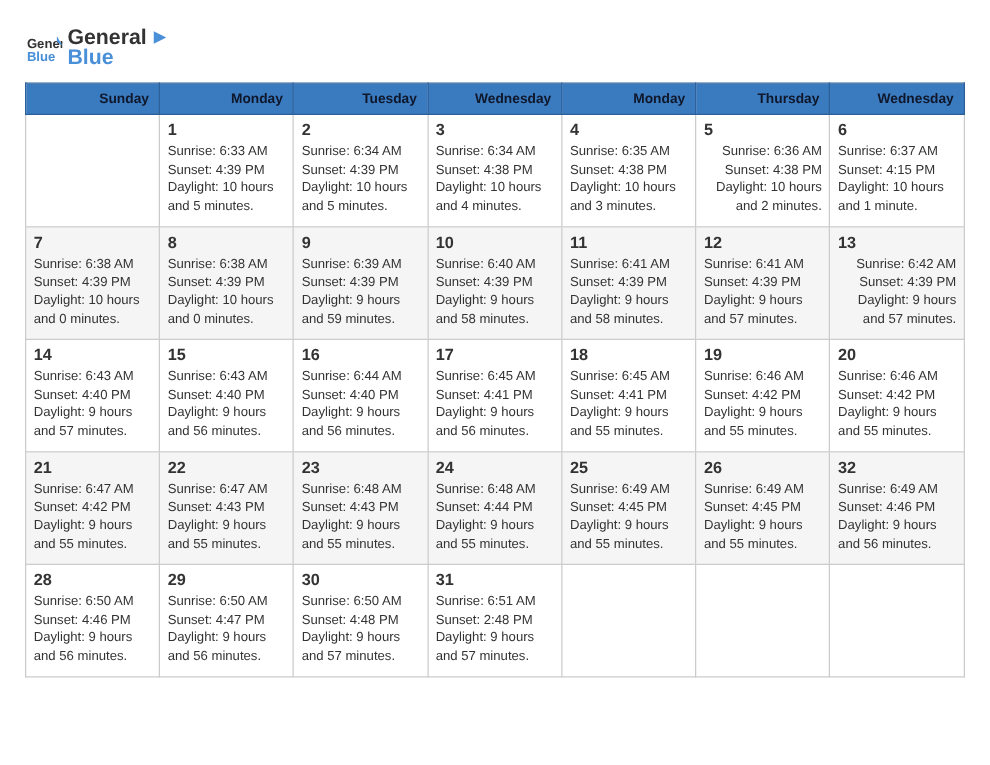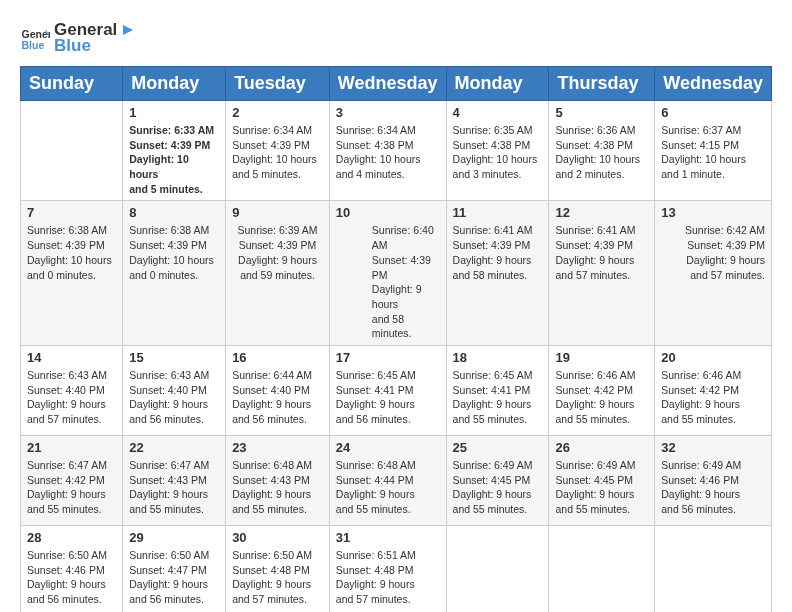--- a/index.html
+++ b/index.html
@@ -37,24 +37,24 @@
       font-size: 16px;
       color: #555;
     }
     .calendar {
       width: 100%;
       border-collapse: collapse;
       border: 1px solid #ccc;
     }
     .calendar th {
       background-color: #3a7abf;
-      color: #ffffff;
-      text-align: left;
+      color: #0f172a;
+      text-align: right;
       padding: 6px 8px;
-      font-size: 18px;
+      font-size: 11px;
       font-weight: bold;
       border: 1px solid #2d6099;
     }
     .calendar td {
       vertical-align: top;
       padding: 4px 6px;
       border: 1px solid #ccc;
       font-size: 11px;
       color: #333;
       width: 108px;
@@ -120,21 +120,21 @@
         <th>Monday</th>
         <th>Thursday</th>
         <th>Wednesday</th>
       </tr>
   </thead>
   <tbody id="calendar-body">
   <tr>
         <td class="empty-cell"></td>
         <td>
           <div class="day-number">1</div>
-          <div class="day-info" style="white-space: pre-line; font-weight: bold;">Sunrise: 6:33 AM
+          <div class="day-info" style="white-space: pre-line;">Sunrise: 6:33 AM
 Sunset: 4:39 PM
 Daylight: 10 hours
 and 5 minutes.</div>
         </td>
         <td>
           <div class="day-number">2</div>
           <div class="day-info" style="white-space: pre-line;">Sunrise: 6:34 AM
 Sunset: 4:39 PM
 Daylight: 10 hours
 and 5 minutes.</div>
@@ -148,21 +148,21 @@
         </td>
         <td>
           <div class="day-number">4</div>
           <div class="day-info" style="white-space: pre-line;">Sunrise: 6:35 AM
 Sunset: 4:38 PM
 Daylight: 10 hours
 and 3 minutes.</div>
         </td>
         <td>
           <div class="day-number">5</div>
-          <div class="day-info" style="white-space: pre-line;">Sunrise: 6:36 AM
+          <div class="day-info" style="white-space: pre-line; text-align: right;">Sunrise: 6:36 AM
 Sunset: 4:38 PM
 Daylight: 10 hours
 and 2 minutes.</div>
         </td>
         <td>
           <div class="day-number">6</div>
           <div class="day-info" style="white-space: pre-line;">Sunrise: 6:37 AM
 Sunset: 4:15 PM
 Daylight: 10 hours
 and 1 minute.</div>
@@ -178,28 +178,28 @@
         </td>
         <td>
           <div class="day-number">8</div>
           <div class="day-info" style="white-space: pre-line;">Sunrise: 6:38 AM
 Sunset: 4:39 PM
 Daylight: 10 hours
 and 0 minutes.</div>
         </td>
         <td>
           <div class="day-number">9</div>
-          <div class="day-info" style="white-space: pre-line; text-align: center;">Sunrise: 6:39 AM
+          <div class="day-info" style="white-space: pre-line;">Sunrise: 6:39 AM
 Sunset: 4:39 PM
 Daylight: 9 hours
 and 59 minutes.</div>
         </td>
         <td>
           <div class="day-number">10</div>
-          <div class="day-info" style="white-space: pre-line; margin-left: 36px;">Sunrise: 6:40 AM
+          <div class="day-info" style="white-space: pre-line;">Sunrise: 6:40 AM
 Sunset: 4:39 PM
 Daylight: 9 hours
 and 58 minutes.</div>
         </td>
         <td>
           <div class="day-number">11</div>
           <div class="day-info" style="white-space: pre-line;">Sunrise: 6:41 AM
 Sunset: 4:39 PM
 Daylight: 9 hours
 and 58 minutes.</div>
@@ -339,21 +339,21 @@
         <td>
           <div class="day-number">30</div>
           <div class="day-info" style="white-space: pre-line;">Sunrise: 6:50 AM
 Sunset: 4:48 PM
 Daylight: 9 hours
 and 57 minutes.</div>
         </td>
         <td>
           <div class="day-number">31</div>
           <div class="day-info" style="white-space: pre-line;">Sunrise: 6:51 AM
-Sunset: 4:48 PM
+Sunset: 2:48 PM
 Daylight: 9 hours
 and 57 minutes.</div>
         </td>
         <td class="empty-cell"></td>
         <td class="empty-cell"></td>
         <td class="empty-cell"></td>
       </tr>
     </tbody>
 </table>
 

